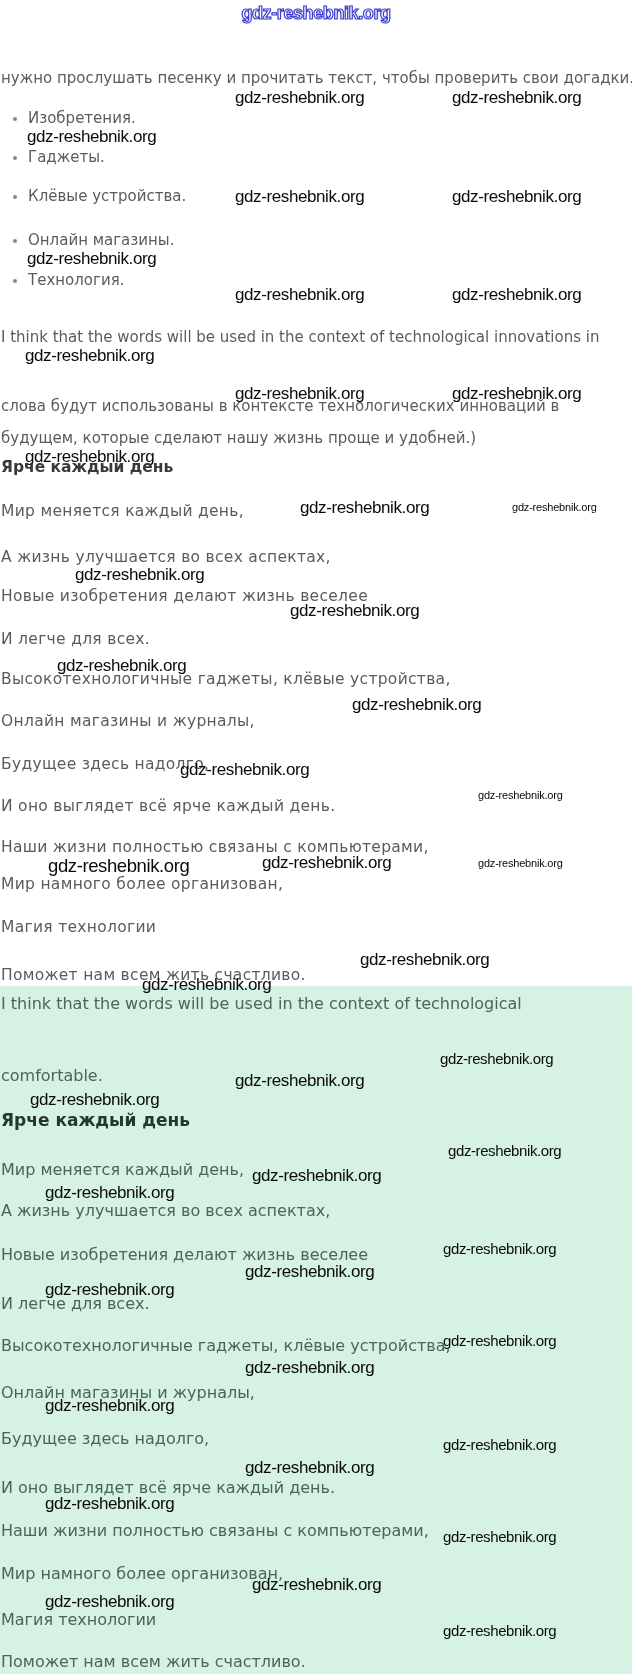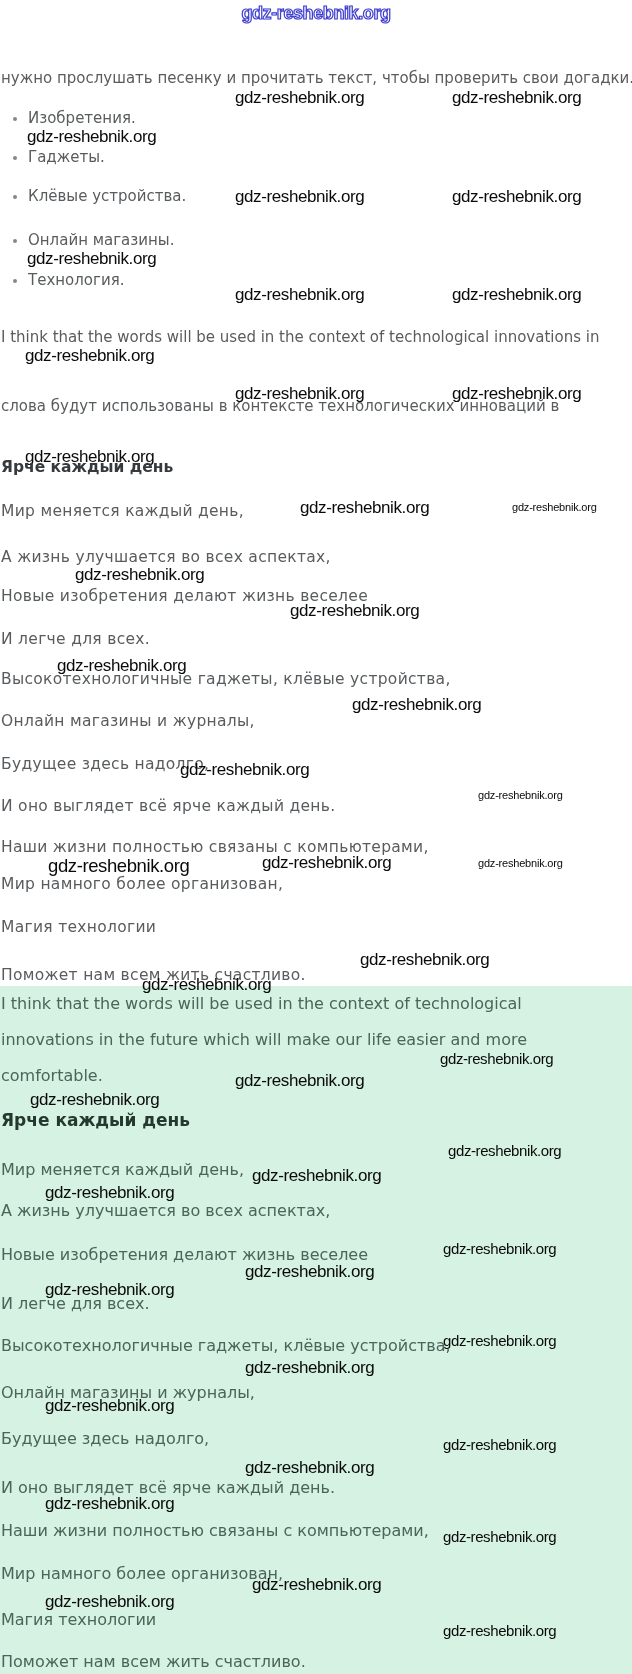--- a/index.html
+++ b/index.html
@@ -78,20 +78,21 @@
       <span class="txt">Технология.</span>
     </div>
   <span class="wm" style="left:235px;top:285px">gdz-reshebnik.org</span>
   <span class="wm" style="left:452px;top:285px">gdz-reshebnik.org</span>
 
   <div class="ln te" style="top:328px">I think that the words will be used in the context of technological innovations in</div>
   <span class="wm" style="left:25px;top:346px">gdz-reshebnik.org</span>
   <span class="wm" style="left:235px;top:384px">gdz-reshebnik.org</span>
   <span class="wm" style="left:452px;top:384px">gdz-reshebnik.org</span>
   <div class="ln t" style="top:397px">слова будут использованы в контексте технологических инноваций в</div>
+  <div class="ln t" style="top:429px">будущем, которые сделают нашу жизнь проще и удобней.)</div>
   <span class="wm" style="left:25px;top:447px">gdz-reshebnik.org</span>
 
   <div class="ln bt" style="top:458px">Ярче каждый день</div>
   <div class="ln tp" style="top:502px">Мир меняется каждый день,</div>
   <span class="wm" style="left:300px;top:498px">gdz-reshebnik.org</span>
   <span class="wm sm" style="left:512px;top:501px">gdz-reshebnik.org</span>
   <div class="ln tp" style="top:548px">А жизнь улучшается во всех аспектах,</div>
   <span class="wm" style="left:75px;top:565px">gdz-reshebnik.org</span>
   <div class="ln tp" style="top:587px">Новые изобретения делают жизнь веселее</div>
   <span class="wm" style="left:290px;top:601px">gdz-reshebnik.org</span>
@@ -108,21 +109,20 @@
   <span class="wm lg" style="left:48px;top:855px">gdz-reshebnik.org</span>
   <span class="wm" style="left:262px;top:853px">gdz-reshebnik.org</span>
   <span class="wm sm" style="left:478px;top:857px">gdz-reshebnik.org</span>
   <div class="ln tp" style="top:875px">Мир намного более организован,</div>
   <div class="ln tp" style="top:918px">Магия технологии</div>
   <span class="wm" style="left:360px;top:950px">gdz-reshebnik.org</span>
   <div class="ln tp" style="top:966px">Поможет нам всем жить счастливо.</div>
   <span class="wm" style="left:142px;top:975px">gdz-reshebnik.org</span>
 
   <div class="ln g" style="top:994px">I think that the words will be used in the context of technological</div>
-  <div class="ln g" style="top:1030px">innovations in the future which will make our life easier and more</div>
   <span class="wm md" style="left:440px;top:1050px">gdz-reshebnik.org</span>
   <div class="ln g" style="top:1066px">comfortable.</div>
   <span class="wm" style="left:235px;top:1071px">gdz-reshebnik.org</span>
   <span class="wm" style="left:30px;top:1090px">gdz-reshebnik.org</span>
 
   <div class="ln gbt" style="top:1110px">Ярче каждый день</div>
   <span class="wm md" style="left:448px;top:1142px">gdz-reshebnik.org</span>
   <div class="ln g" style="top:1160px">Мир меняется каждый день,</div>
   <span class="wm" style="left:252px;top:1166px">gdz-reshebnik.org</span>
   <span class="wm" style="left:45px;top:1183px">gdz-reshebnik.org</span>

